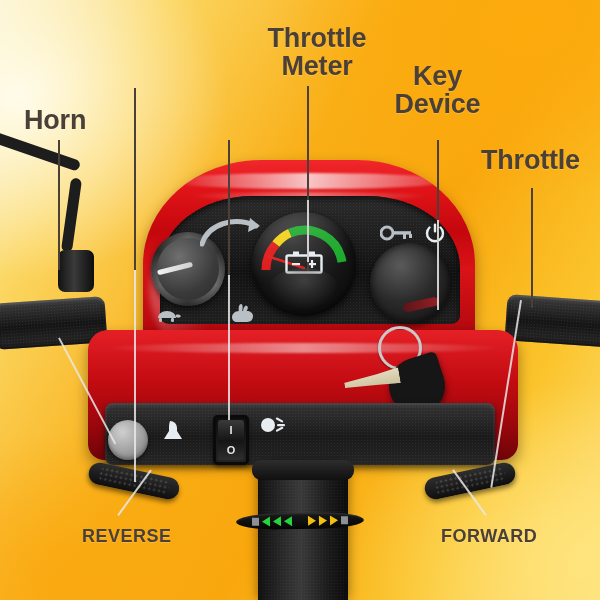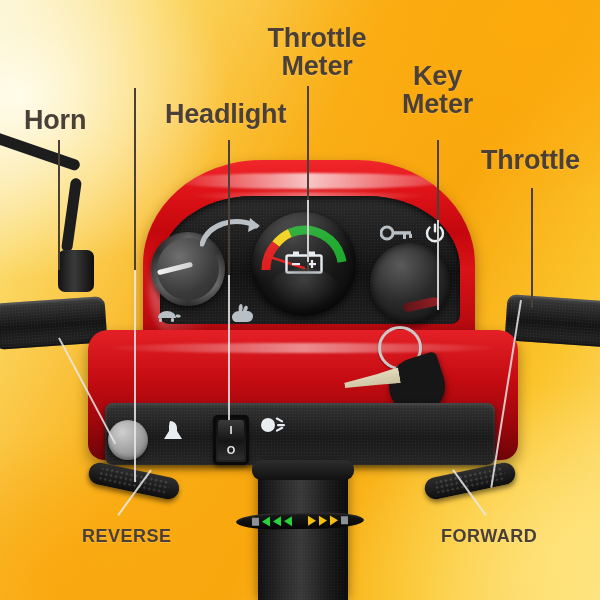--- a/index.html
+++ b/index.html
@@ -366,27 +366,26 @@
   <div class="lead-w" style="left:437px;top:220px;width:1.6px;height:90px;"></div>
   <div class="lead" style="left:531px;top:188px;height:120px;"></div>
   <div class="lead-w" style="left:520px;top:300px;width:1.6px;height:190px;transform:rotate(9deg);transform-origin:top;"></div>
   <div class="lead-w" style="left:58px;top:338px;width:1.6px;height:120px;transform:rotate(-28deg);transform-origin:top;"></div>
   <div class="lead-w" style="left:150px;top:470px;width:1.6px;height:56px;transform:rotate(36deg);transform-origin:top;"></div>
   <div class="lead-w" style="left:452px;top:470px;width:1.6px;height:56px;transform:rotate(-36deg);transform-origin:top;"></div>
 
   <div class="lbl" style="left:24px;top:106px;font-size:27px;">Horn</div>
 
 
-  <div class="lbl" style="left:165px;top:100px;font-size:27px;">Headlight</div>
 
   <div class="lbl" style="left:262px;top:24px;font-size:27px;text-align:center;width:110px;">Throttle
 Meter</div>
 
   <div class="lbl" style="left:390px;top:62px;font-size:27px;text-align:center;width:95px;">Key
-Meter</div>
+Device</div>
 
   <div class="lbl" style="left:481px;top:146px;font-size:27px;">Throttle</div>
 
   <div class="lbl" style="left:82px;top:527px;font-size:18px;letter-spacing:.5px;">REVERSE</div>
 
   <div class="lbl" style="left:441px;top:527px;font-size:18px;letter-spacing:.5px;">FORWARD</div>
 
 </div>
 
 </body></html>

